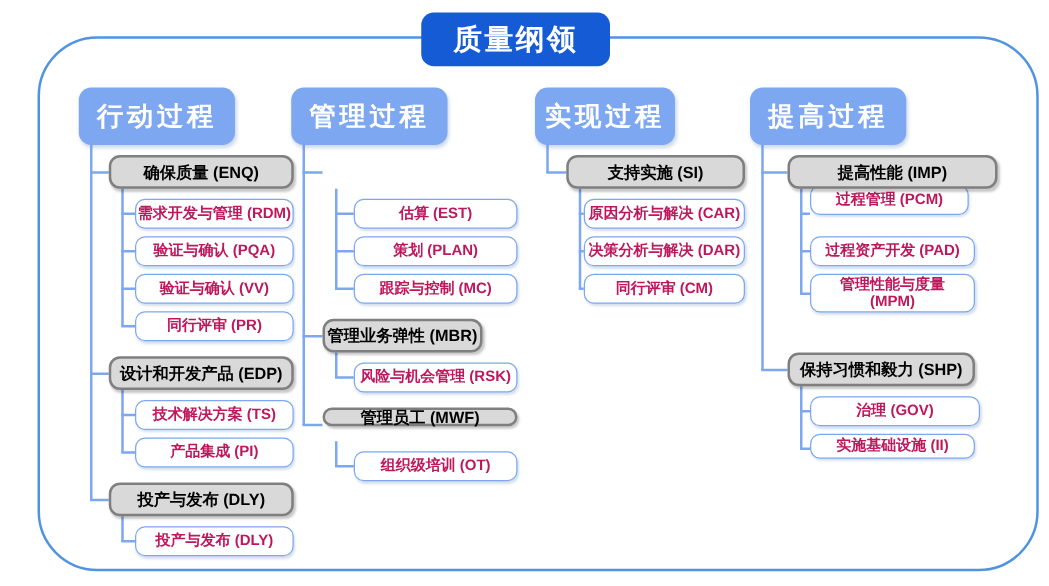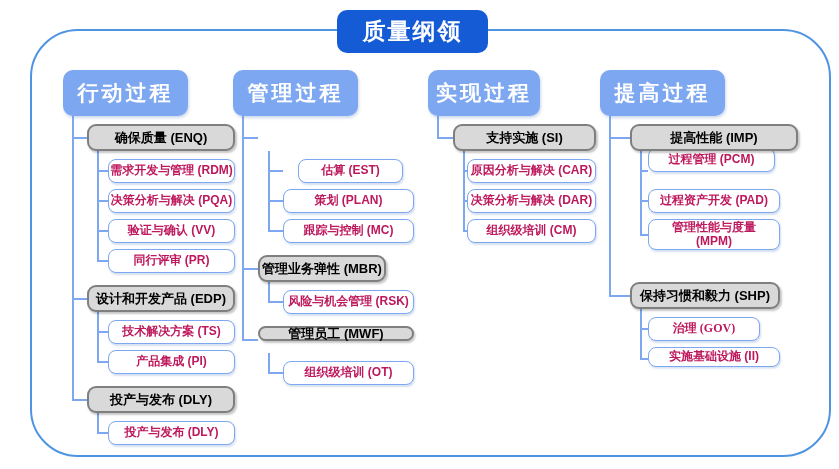--- a/index.html
+++ b/index.html
@@ -27,21 +27,21 @@
 </head>
 <body>
 
 <div class="stage" id="stage" style="--title-bg: #155bd5; --header-bg: #7da7f0; --node-bg: #d9d9d9; --node-border: #7f7f7f; --leaf-border: #7da7f0; --connector: #7da7f0; --frame-border: #4f94e3;">
   <div class="frame"></div>
   <div class="title">质量纲领</div>
 <div class="conn" style="left: 72px; top: 137px; width: 15px; height: 2px;"></div>
     <div class="conn" style="left: 97px; top: 170px; width: 11px; height: 2px;"></div>
     <div class="l3" style="left: 108px; top: 159px; width: 127px; height: 24px;">需求开发与管理 (RDM)</div>
     <div class="conn" style="left: 97px; top: 200px; width: 11px; height: 2px;"></div>
-    <div class="l3" style="left: 108px; top: 189px; width: 127px; height: 24px;">决策分析与解决 (PQA)</div>
+    <div class="l3" style="left: 108px; top: 189px; width: 127px; height: 24px;">验证与确认 (PQA)</div>
     <div class="conn" style="left: 97px; top: 230px; width: 11px; height: 2px;"></div>
     <div class="l3" style="left: 108px; top: 219px; width: 127px; height: 24px;">验证与确认 (VV)</div>
     <div class="conn" style="left: 97px; top: 260px; width: 11px; height: 2px;"></div>
     <div class="l3" style="left: 108px; top: 249px; width: 127px; height: 24px;">同行评审 (PR)</div>
     <div class="conn" style="left: 97px; top: 151px; width: 2px; height: 110px;"></div>
     <div class="l2" style="left: 87px; top: 124px; width: 148px; height: 27px;">确保质量 (ENQ)</div>
     <div class="conn" style="left: 72px; top: 298px; width: 15px; height: 2px;"></div>
     <div class="conn" style="left: 97px; top: 331px; width: 11px; height: 2px;"></div>
     <div class="l3" style="left: 108px; top: 320px; width: 127px; height: 24px;">技术解决方案 (TS)</div>
     <div class="conn" style="left: 97px; top: 361px; width: 11px; height: 2px;"></div>
@@ -50,21 +50,21 @@
     <div class="l2" style="left: 87px; top: 285px; width: 148px; height: 27px;">设计和开发产品 (EDP)</div>
     <div class="conn" style="left: 72px; top: 399px; width: 15px; height: 2px;"></div>
     <div class="conn" style="left: 97px; top: 432px; width: 11px; height: 2px;"></div>
     <div class="l3" style="left: 108px; top: 421px; width: 127px; height: 24px;">投产与发布 (DLY)</div>
     <div class="conn" style="left: 97px; top: 413px; width: 2px; height: 20px;"></div>
     <div class="l2" style="left: 87px; top: 386px; width: 148px; height: 27px;">投产与发布 (DLY)</div>
     <div class="conn" style="left: 72px; top: 116px; width: 2px; height: 284px;"></div>
     <div class="header" style="left: 63px; top: 70px; width: 125px; height: 46px;">行动过程</div>
     <div class="conn" style="left: 242px; top: 137px; width: 16px; height: 2px;"></div>
     <div class="conn" style="left: 268px; top: 170px; width: 15px; height: 2px;"></div>
-    <div class="l3" style="left: 298px; top: 159px; width: 105px; height: 24px;">估算 (EST)</div>
+    <div class="l3" style="left: 283px; top: 159px; width: 131px; height: 24px;">估算 (EST)</div>
     <div class="conn" style="left: 268px; top: 200px; width: 15px; height: 2px;"></div>
     <div class="l3" style="left: 283px; top: 189px; width: 131px; height: 24px;">策划 (PLAN)</div>
     <div class="conn" style="left: 268px; top: 230px; width: 15px; height: 2px;"></div>
     <div class="l3" style="left: 283px; top: 219px; width: 131px; height: 24px;">跟踪与控制 (MC)</div>
     <div class="conn" style="left: 268px; top: 151px; width: 2px; height: 80px;"></div>
     <div class="conn" style="left: 242px; top: 268px; width: 16px; height: 2px;"></div>
     <div class="conn" style="left: 268px; top: 301px; width: 15px; height: 2px;"></div>
     <div class="l3" style="left: 283px; top: 290px; width: 131px; height: 24px;">风险与机会管理 (RSK)</div>
     <div class="conn" style="left: 268px; top: 282px; width: 2px; height: 20px;"></div>
     <div class="l2" style="left: 258px; top: 255px; width: 128px; height: 27px;">管理业务弹性 (MBR)</div>
@@ -74,37 +74,37 @@
     <div class="conn" style="left: 268px; top: 353px; width: 2px; height: 20px;"></div>
     <div class="l2" style="left: 258px; top: 326px; width: 156px; height: 15px;">管理员工 (MWF)</div>
     <div class="conn" style="left: 242px; top: 116px; width: 2px; height: 224px;"></div>
     <div class="header" style="left: 233px; top: 70px; width: 125px; height: 46px;">管理过程</div>
     <div class="conn" style="left: 437px; top: 137px; width: 16px; height: 2px;"></div>
     <div class="conn" style="left: 463px; top: 170px; width: 4px; height: 2px;"></div>
     <div class="l3" style="left: 467px; top: 159px; width: 129px; height: 24px;">原因分析与解决 (CAR)</div>
     <div class="conn" style="left: 463px; top: 200px; width: 4px; height: 2px;"></div>
     <div class="l3" style="left: 467px; top: 189px; width: 129px; height: 24px;">决策分析与解决 (DAR)</div>
     <div class="conn" style="left: 463px; top: 230px; width: 4px; height: 2px;"></div>
-    <div class="l3" style="left: 467px; top: 219px; width: 129px; height: 24px;">组织级培训 (CM)</div>
+    <div class="l3" style="left: 467px; top: 219px; width: 129px; height: 24px;">同行评审 (CM)</div>
     <div class="conn" style="left: 463px; top: 151px; width: 2px; height: 80px;"></div>
     <div class="l2" style="left: 453px; top: 124px; width: 143px; height: 27px;">支持实施 (SI)</div>
     <div class="conn" style="left: 437px; top: 116px; width: 2px; height: 22px;"></div>
     <div class="header" style="left: 428px; top: 70px; width: 112px; height: 46px;">实现过程</div>
     <div class="conn" style="left: 609px; top: 137px; width: 21px; height: 2px;"></div>
     <div class="conn" style="left: 640px; top: 170px; width: 8px; height: 2px;"></div>
     <div class="l3" style="left: 648px; top: 148px; width: 127px; height: 24px;">过程管理 (PCM)</div>
     <div class="conn" style="left: 640px; top: 200px; width: 8px; height: 2px;"></div>
     <div class="l3" style="left: 648px; top: 189px; width: 132px; height: 24px;">过程资产开发 (PAD)</div>
     <div class="conn" style="left: 640px; top: 234px; width: 8px; height: 2px;"></div>
     <div class="l3" style="left: 648px; top: 219px; width: 132px; height: 31px;">管理性能与度量
 (MPM)</div>
     <div class="conn" style="left: 640px; top: 151px; width: 2px; height: 84px;"></div>
     <div class="l2" style="left: 630px; top: 124px; width: 168px; height: 27px;">提高性能 (IMP)</div>
     <div class="conn" style="left: 609px; top: 295px; width: 21px; height: 2px;"></div>
     <div class="conn" style="left: 640px; top: 328px; width: 8px; height: 2px;"></div>
-    <div class="l3" style="left: 648px; top: 317px; width: 112px; height: 24px; font-family: Liberation Serif, serif;">治理 (GOV)</div>
+    <div class="l3" style="left: 648px; top: 317px; width: 136px; height: 24px;">治理 (GOV)</div>
     <div class="conn" style="left: 640px; top: 358px; width: 8px; height: 2px;"></div>
     <div class="l3" style="left: 648px; top: 347px; width: 132px; height: 20px;">实施基础设施 (II)</div>
     <div class="conn" style="left: 640px; top: 309px; width: 2px; height: 50px;"></div>
     <div class="l2" style="left: 630px; top: 282px; width: 150px; height: 27px;">保持习惯和毅力 (SHP)</div>
     <div class="conn" style="left: 609px; top: 116px; width: 2px; height: 180px;"></div>
     <div class="header" style="left: 600px; top: 70px; width: 125px; height: 46px;">提高过程</div>
   </div>
 
 </body></html>

